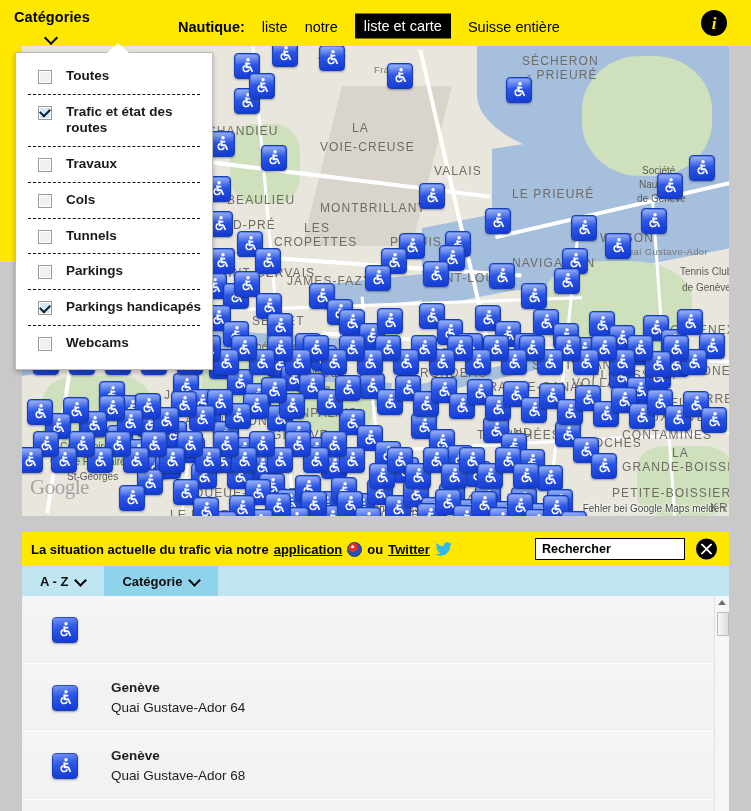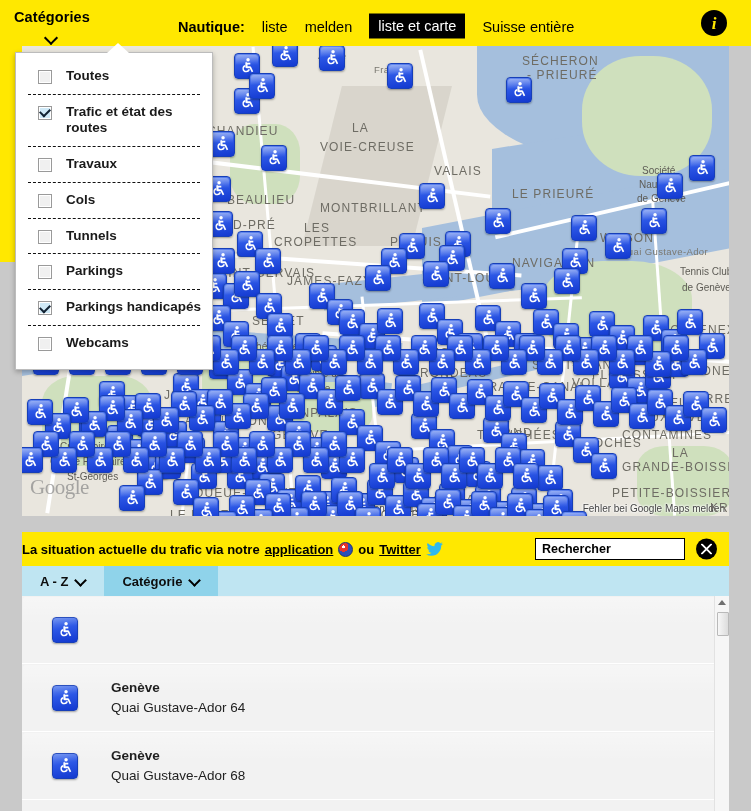--- a/index.html
+++ b/index.html
@@ -129,21 +129,21 @@
 
   
   .grey-gap { position:absolute; left:0; top:516px; width:751px; height:16px; background:#c9c9c9; z-index:5;}
 
   
   .infobar {
     position:absolute; left:22px; top:532px; width:707px; height:34px;
     background:#ffe800; z-index:20; display:flex; align-items:center;
   }
   .infobar-text {
-    margin-left:0; font-size:13px; font-weight:bold; color:#000;
+    margin-left:9px; font-size:13px; font-weight:bold; color:#000;
     display:flex; align-items:center; gap:5px; white-space:nowrap;
   }
   .infobar-text u { text-decoration:underline; cursor:pointer; }
   .app-badge{
     width:15px;height:15px;border-radius:50%;
     background:radial-gradient(circle at 35% 30%,#fff 0 12%,#e8332a 13% 38%,#2b50b8 39% 100%);
     border:1px solid #1a2f7a; display:inline-block;
   }
   .tw-bird{ width:17px;height:14px; display:inline-block; }
   .search-box {
@@ -213,21 +213,21 @@
 
 <div class="topbar">
   <div class="cat-btn">
     <span>Catégories</span>
     <span class="chev"></span>
   </div>
 
   <div class="affichage-wrap">
     <span class="aff-label">Nautique:</span>
     <span class="aff-link">liste</span>
-    <span class="aff-link">melden</span>
+    <span class="aff-link">notre</span>
     <span class="aff-link active">liste et carte</span>
     <span class="aff-link">Suisse entière</span>
   </div>
 
   <div class="info-icon">
     <i>i</i>
   </div>
 </div>
 
 <div class="yellow-strip"></div>

